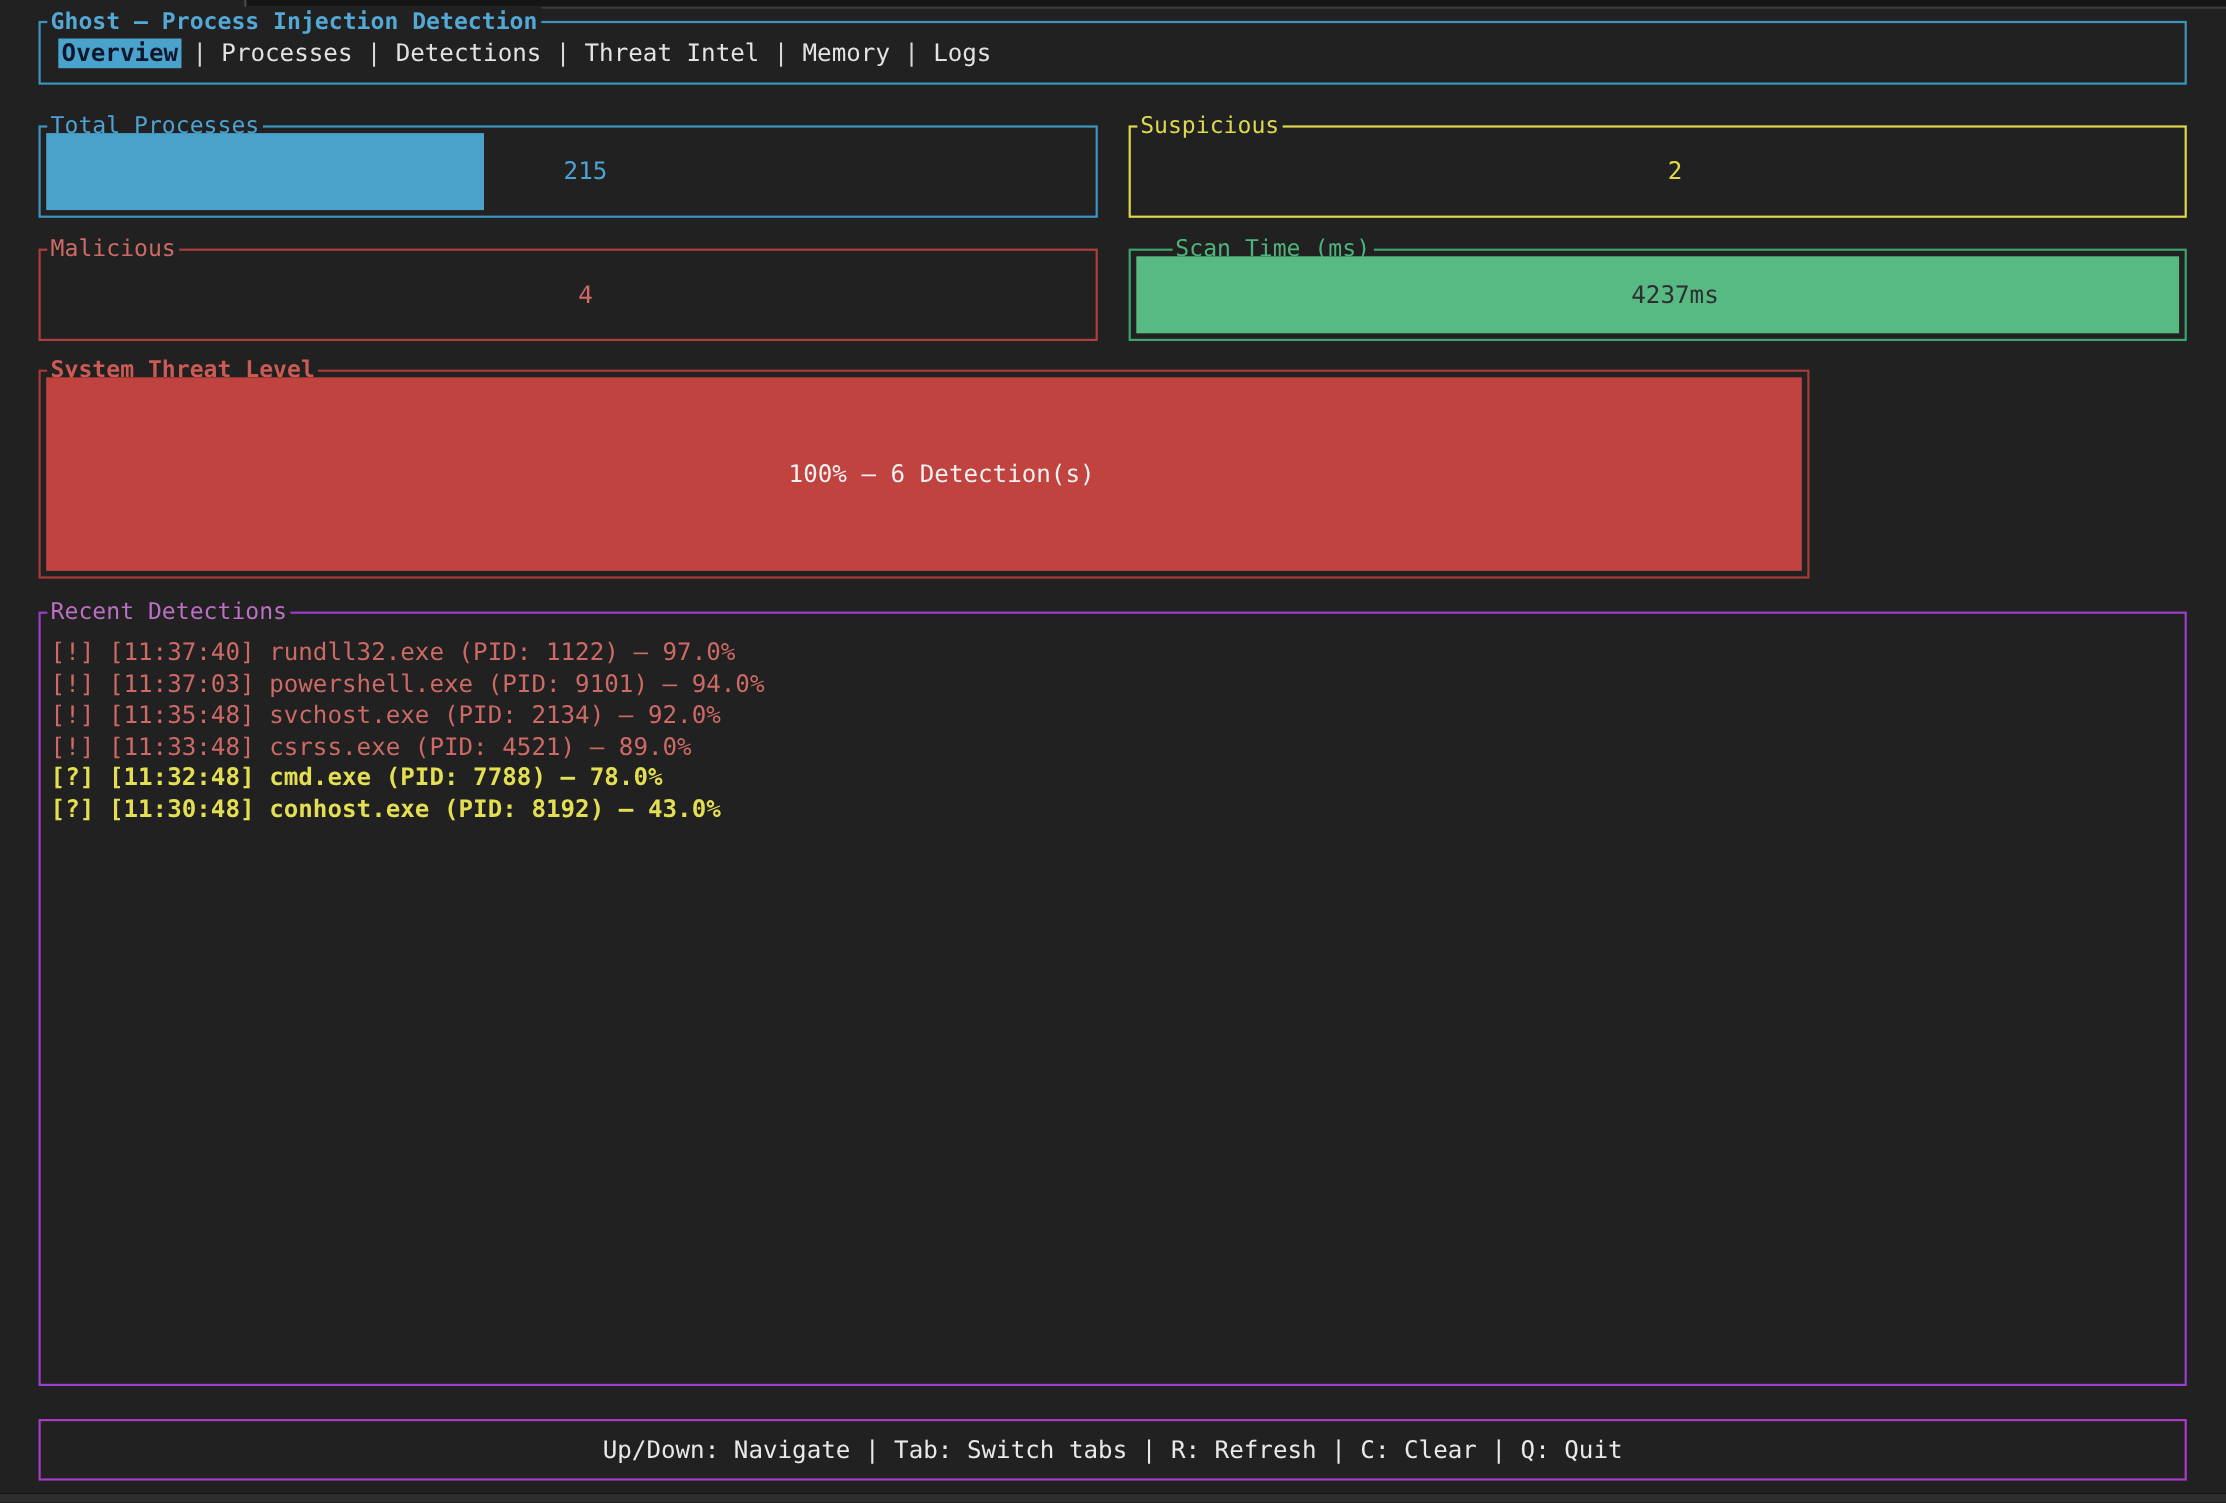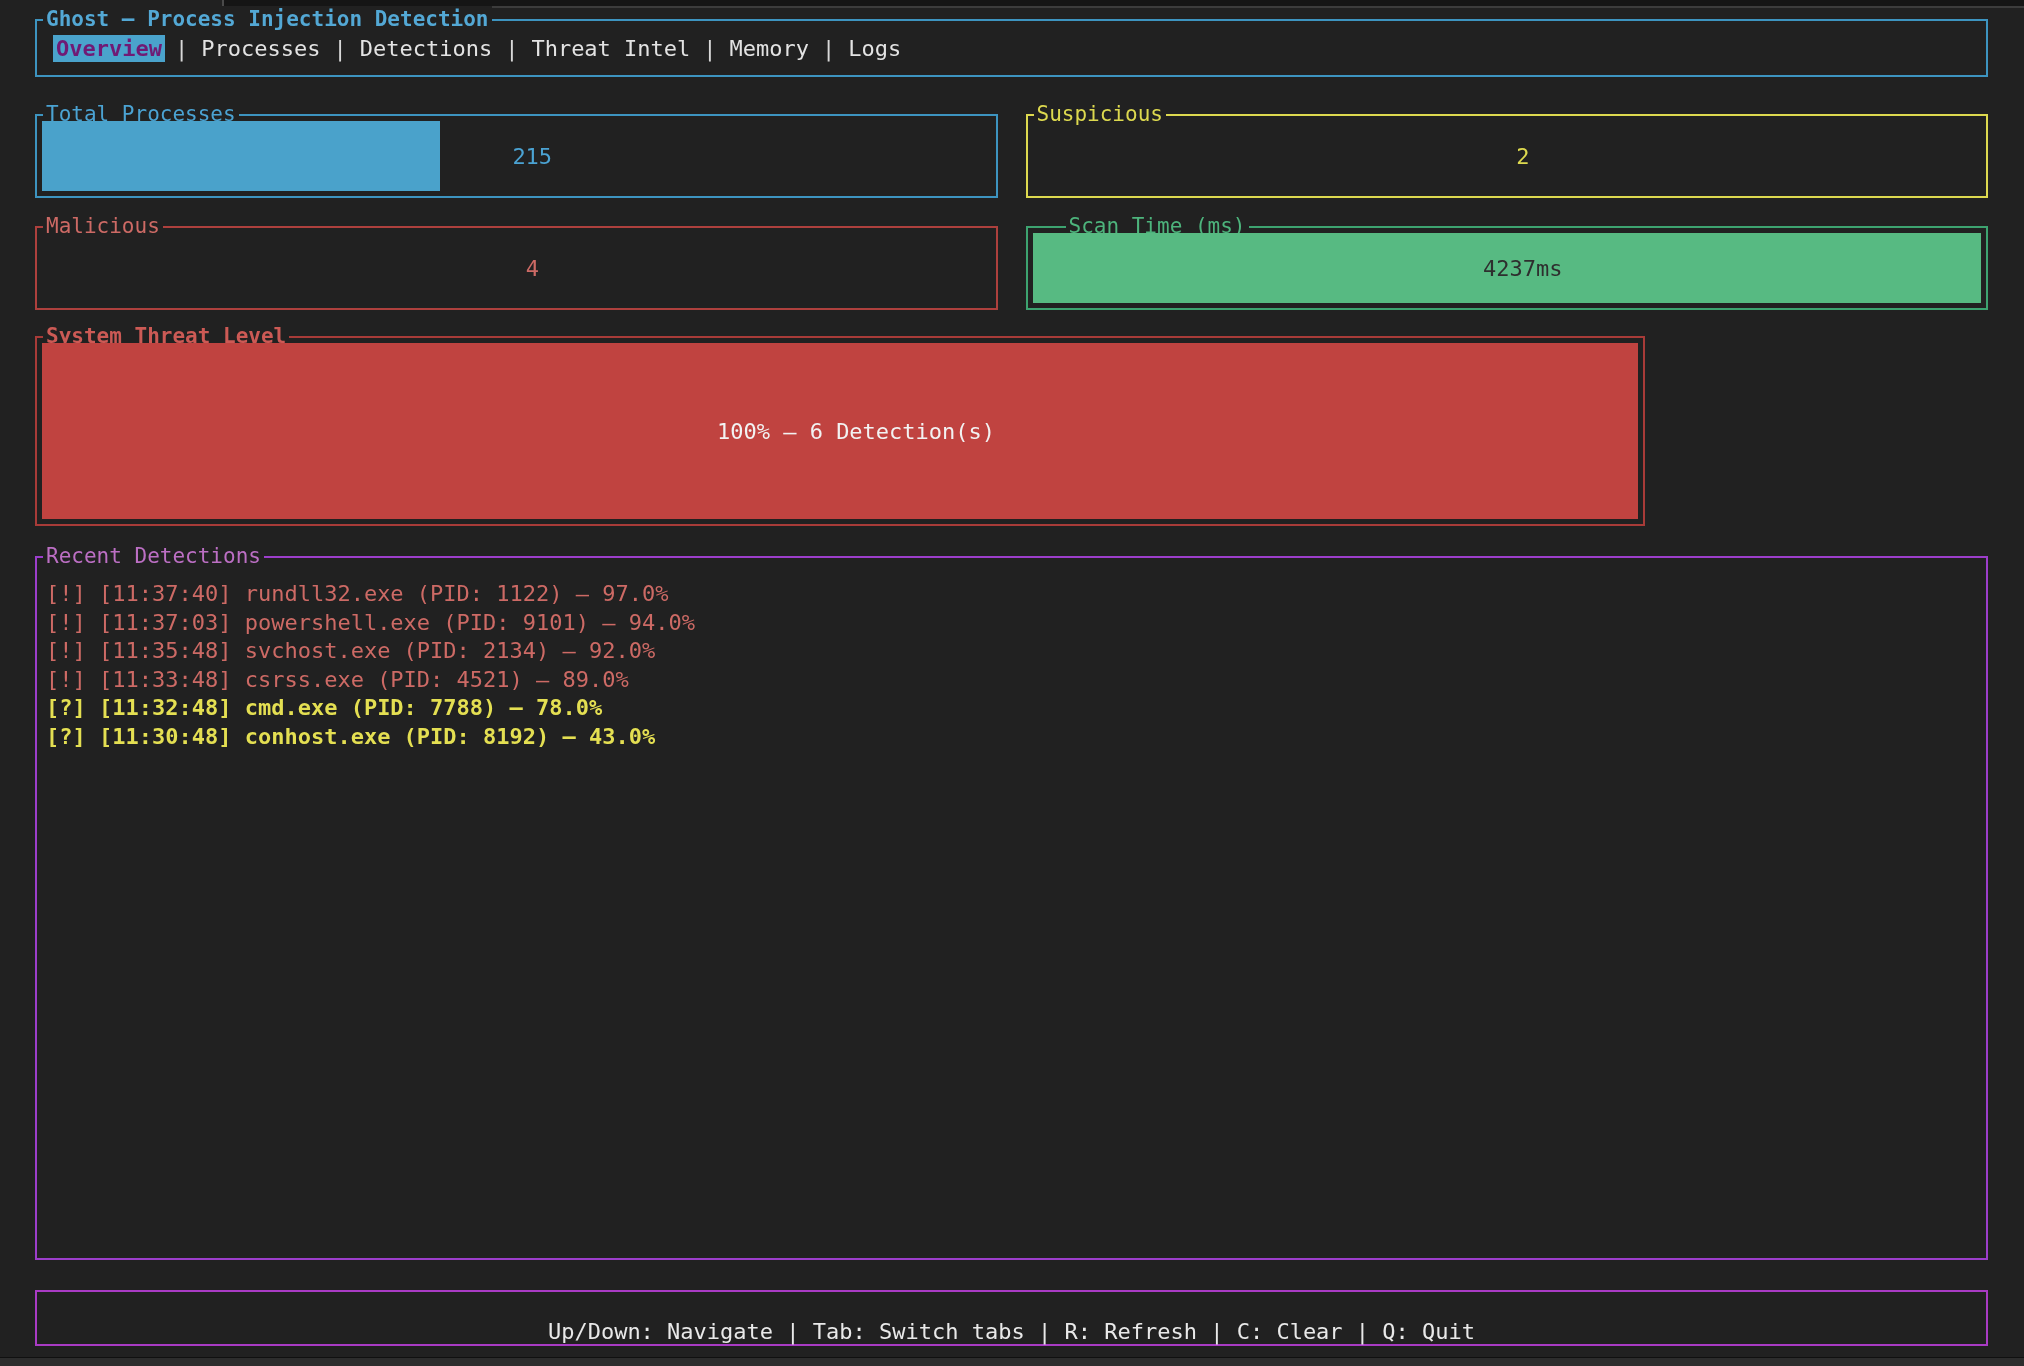--- a/index.html
+++ b/index.html
@@ -23,21 +23,21 @@
     background:#212121;font-size:21px;line-height:26px;white-space:pre;
   }
   
   .tabbox{left:35px;top:19px;width:1953px;height:58px;border-color:#3d94c0;}
   .tabbox .box-title{color:#53a8d5;font-weight:bold;}
   .tabs-row{
     position:absolute;left:16px;top:0;height:100%;display:flex;align-items:center;
     font-size:22px;color:#e3e3e3;white-space:pre;
   }
   .tab{padding:1px 3px;}
-  .tab.active{background:#4aa3cc;color:#701a75;font-weight:bold;}
+  .tab.active{background:#4aa3cc;color:#0f172a;font-weight:bold;}
   .tab-div{color:#d8d8d8;padding:0 10px;}
   
   .stats{position:absolute;left:35px;top:114px;width:1953px;height:196px;
     display:grid;grid-template-columns:repeat(2,1fr);gap:28px;}
   .statbox{position:relative;box-sizing:border-box;border:2px solid;}
   .statbox .box-title{font-weight:normal;}
   .gauge{position:absolute;left:5px;right:5px;top:5px;bottom:5px;}
   .gauge-fill{position:absolute;left:0;top:0;bottom:0;width:0;}
   .gauge-label{
     position:absolute;left:0;right:0;top:0;bottom:0;display:flex;
@@ -58,21 +58,21 @@
   .threatbox .gauge-label{color:#f2f2f2;border-radius:21px;}
   
   .detectbox{left:35px;top:556px;width:1953px;height:704px;border-color:#9c3ecb;}
   .detectbox .box-title{color:#bc6fc4;}
   .det-list{position:absolute;left:9px;top:22px;right:19px;}
   .det-row{font-size:22px;line-height:28.5px;white-space:pre;}
   .sev-high{color:#cd6a65;}
   .sev-med{color:#e4df52;font-weight:bold;}
   
   .helpbar{left:35px;top:1290px;width:1953px;height:56px;border-color:#a93bc4;
-    display:flex;align-items:flex-end;justify-content:center;}
+    display:flex;align-items:center;justify-content:center;}
   .help-text{font-size:22px;color:#e9e9e9;white-space:pre;}
 </style>
 </head>
 <body>
 
 <div class="screen">
 
   <div class="top-artifact"></div>
 
   <div class="tbox tabbox">

